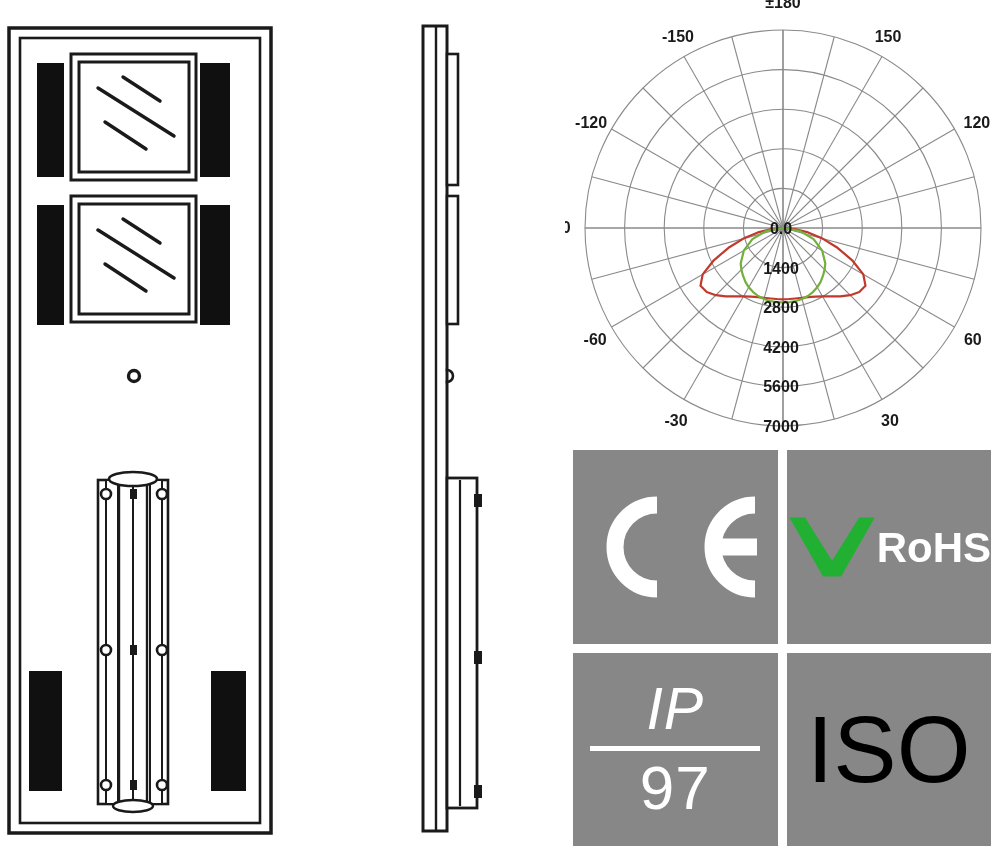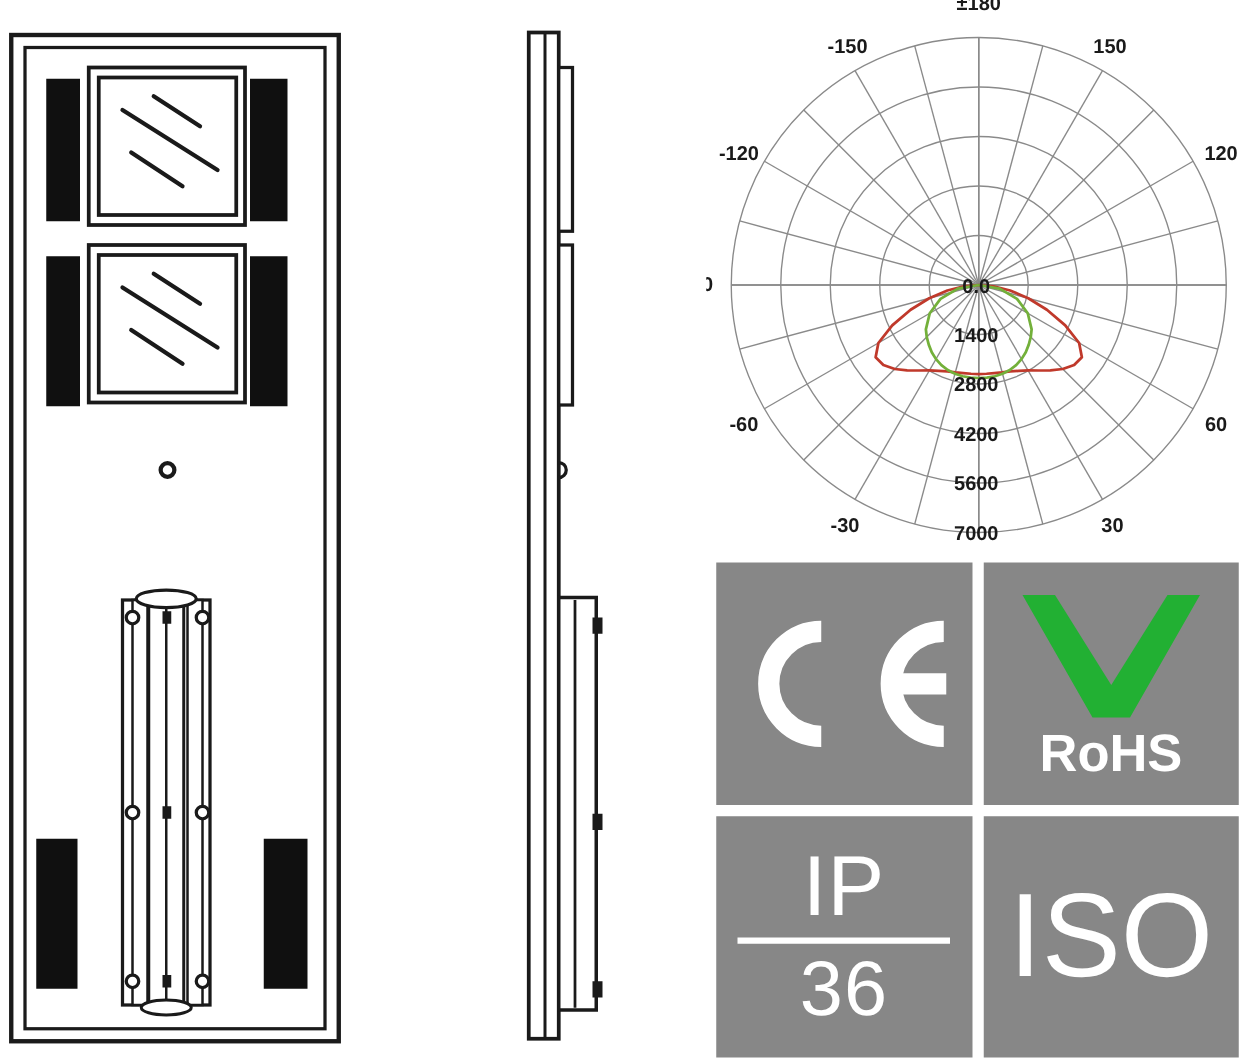--- a/index.html
+++ b/index.html
@@ -32,39 +32,39 @@
   .cert-tile{
     background:#878787;
     display:flex;
     align-items:center;
     justify-content:center;
     position:relative;
     overflow:hidden;
   }
   .cert-tile svg{display:block;}
 
-  #rohs-tile{flex-direction:column;}
+  #rohs-tile{flex-direction:row;}
   .rohs-text{
     color:#ffffff;
     font-family:"Liberation Sans", sans-serif;
     font-weight:bold;
     font-size:42px;
     letter-spacing:0px;
     line-height:1;
     margin-top:2px;
   }
   .ip-wrap{
     display:flex;flex-direction:column;align-items:center;
     color:#ffffff;font-weight:normal;line-height:1;
   }
-  .ip-top{font-size:68px;letter-spacing:1px;}
+  .ip-top{font-size:59px;letter-spacing:1px;font-style:italic;}
   .ip-rule{width:170px;height:5px;background:#ffffff;margin:7px 0 6px 0;}
   .ip-bot{font-size:62px;letter-spacing:1px;}
   .iso-text{
-    color:#ffffff;font-size:95px;line-height:1;letter-spacing:0px;
+    color:#000000;font-size:95px;line-height:1;letter-spacing:0px;
     font-family:"Liberation Sans", sans-serif;
   }
 
   
   #watermark{
     position:absolute;left:40px;top:455px;
     width:250px;height:70px;
     color:rgba(120,110,105,0.085);
     font-size:54px;font-weight:bold;
     letter-spacing:2px;
@@ -246,21 +246,21 @@
       <svg width="150" height="110" viewBox="0 0 150 110">
         <polygon points="4,6 30,6 75,78 120,6 146,6 90,104 60,104" fill="#22b033"></polygon>
       </svg>
       <div class="rohs-text">RoHS</div>
     </div>
 
     <div class="cert-tile">
       <div class="ip-wrap">
         <div class="ip-top">IP</div>
         <div class="ip-rule"></div>
-        <div class="ip-bot">36</div>
+        <div class="ip-bot">97</div>
       </div>
     </div>
 
     <div class="cert-tile">
       <div class="iso-text">ISO</div>
     </div>
 
   </div>
 
 </div>

